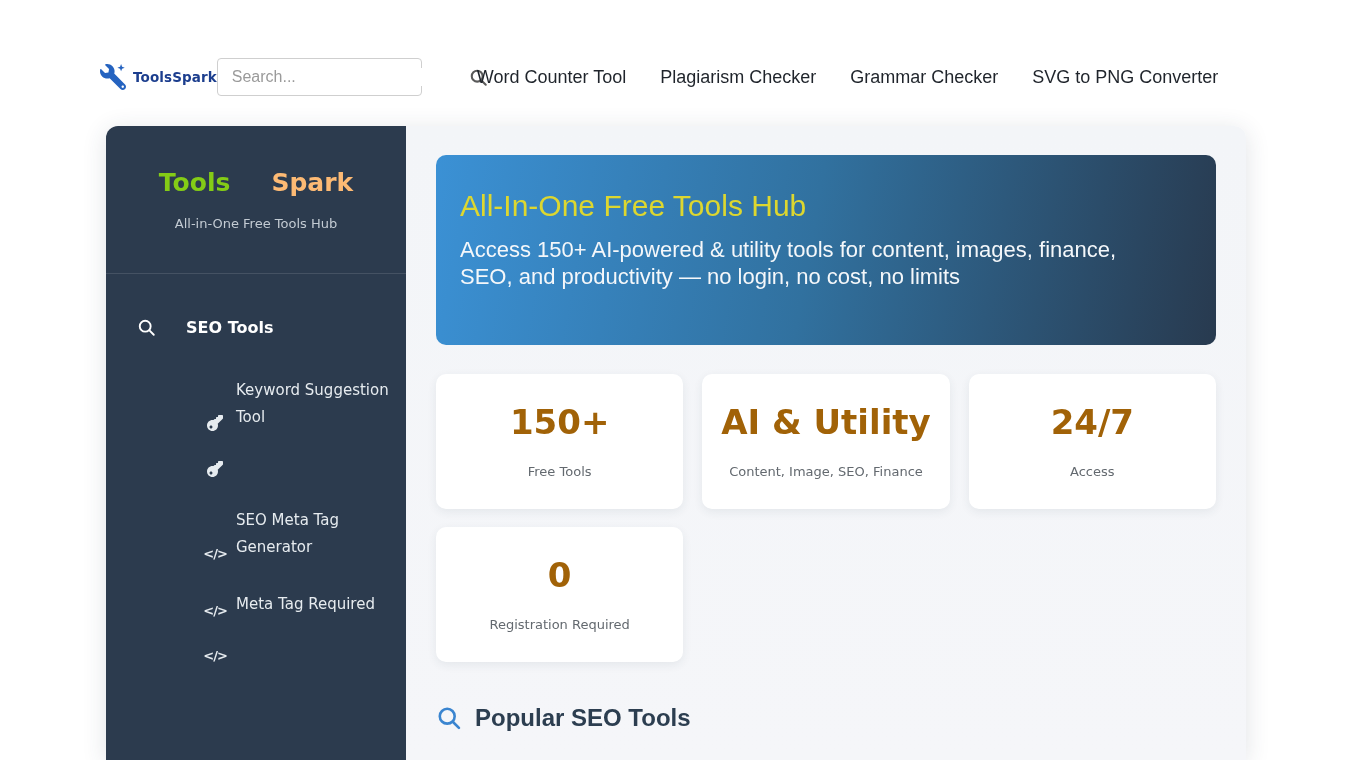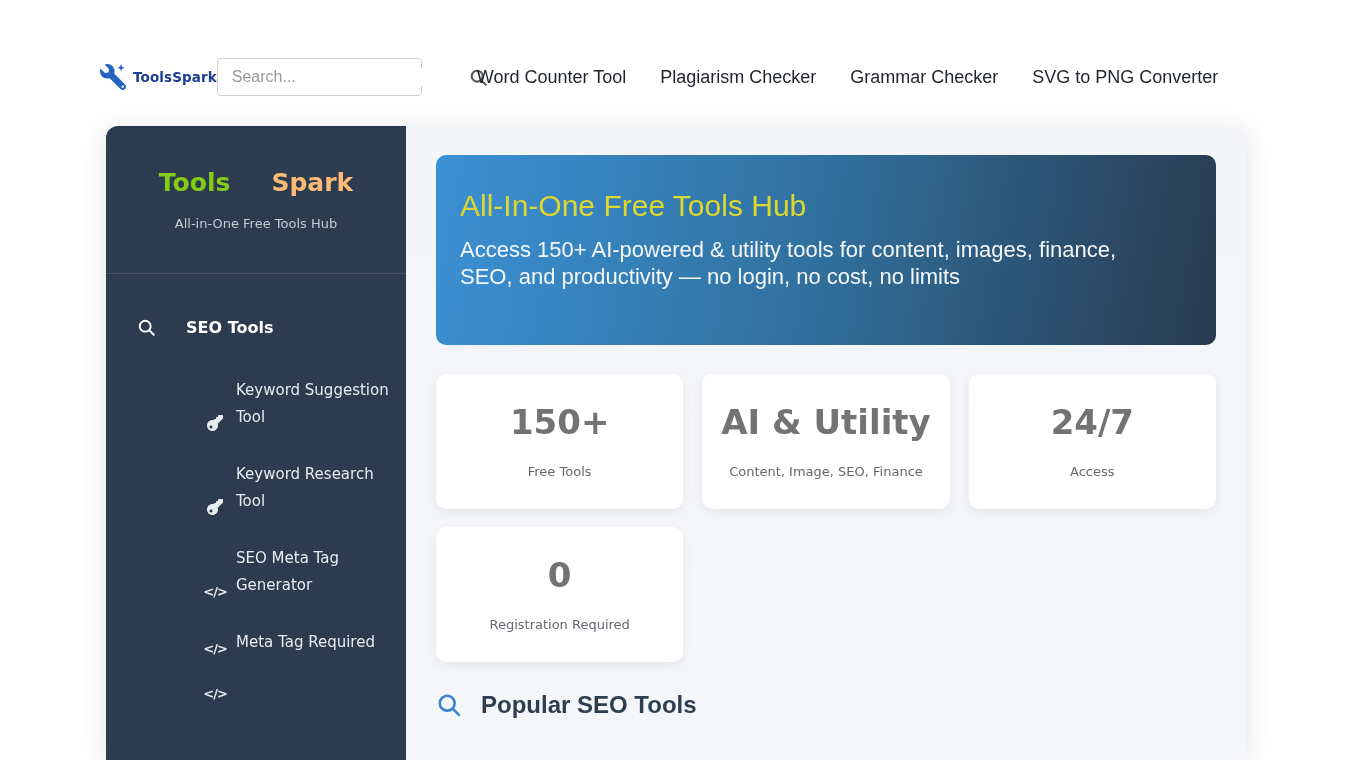--- a/index.html
+++ b/index.html
@@ -80,25 +80,25 @@
   }
 
   .stats {
     margin-top: 29px; display: grid; grid-template-columns: repeat(3, 1fr); gap: 18px 19px;
   }
   .stat-card {
     background: #ffffff; border-radius: 10px; text-align: center;
     padding: 30px 14px 24px; box-shadow: 0 3px 10px rgba(44,59,78,0.08);
   }
   .stat-value {
-    font-size: 34px; font-weight: bold; color: #737373; line-height: 36px; white-space: nowrap; text-align: center;
+    font-size: 34px; font-weight: bold; color: #a16207; line-height: 36px; white-space: nowrap; text-align: center;
   }
   .stat-label { margin-top: 19px; font-size: 13px; color: #63696f; line-height: 26px; }
 
-  .popular-header { margin-top: 29px; display: flex; align-items: center; gap: 19px; }
+  .popular-header { margin-top: 42px; display: flex; align-items: center; gap: 13px; }
   .popular-header .title {
     font-family: "Liberation Sans", sans-serif; font-size: 24px; font-weight: bold; color: #2c3e50;
   }
 
   svg { display: block; }
 </style>
 </head>
 <body>
 
 <header class="topbar">
@@ -160,21 +160,20 @@
           </svg>
         </span>
         <span class="label">Keyword Suggestion Tool</span>
       </li>
       <li class="side-item">
         <span class="icon-cell">
           <svg width="16" height="16" viewBox="0 0 512 512" style="transform:rotate(180deg)">
             <path fill="#e6ebef" d="M512 176.001C512 273.203 433.202 352 336 352c-11.22 0-22.19-1.062-32.827-3.069l-24.012 27.014A23.999 23.999 0 0 1 261.223 384H224v40c0 13.255-10.745 24-24 24h-40v40c0 13.255-10.745 24-24 24H24c-13.255 0-24-10.745-24-24v-78.059c0-6.365 2.529-12.47 7.029-16.971l161.802-161.802C163.108 213.814 160 195.271 160 176 160 78.798 238.797.001 335.999 0 433.488-.001 512 78.511 512 176.001zM336 128c0 26.51 21.49 48 48 48s48-21.49 48-48-21.49-48-48-48-48 21.49-48 48z"></path>
           </svg>
         </span>
-        <span class="label">Keyword Research Tool</span>
       </li>
       <li class="side-item">
         <span class="icon-cell">
           <span class="code-glyph">&lt;/&gt;</span>
         </span>
         <span class="label">SEO Meta Tag Generator</span>
       </li>
       <li class="side-item">
         <span class="icon-cell">
           <span class="code-glyph">&lt;/&gt;</span>

